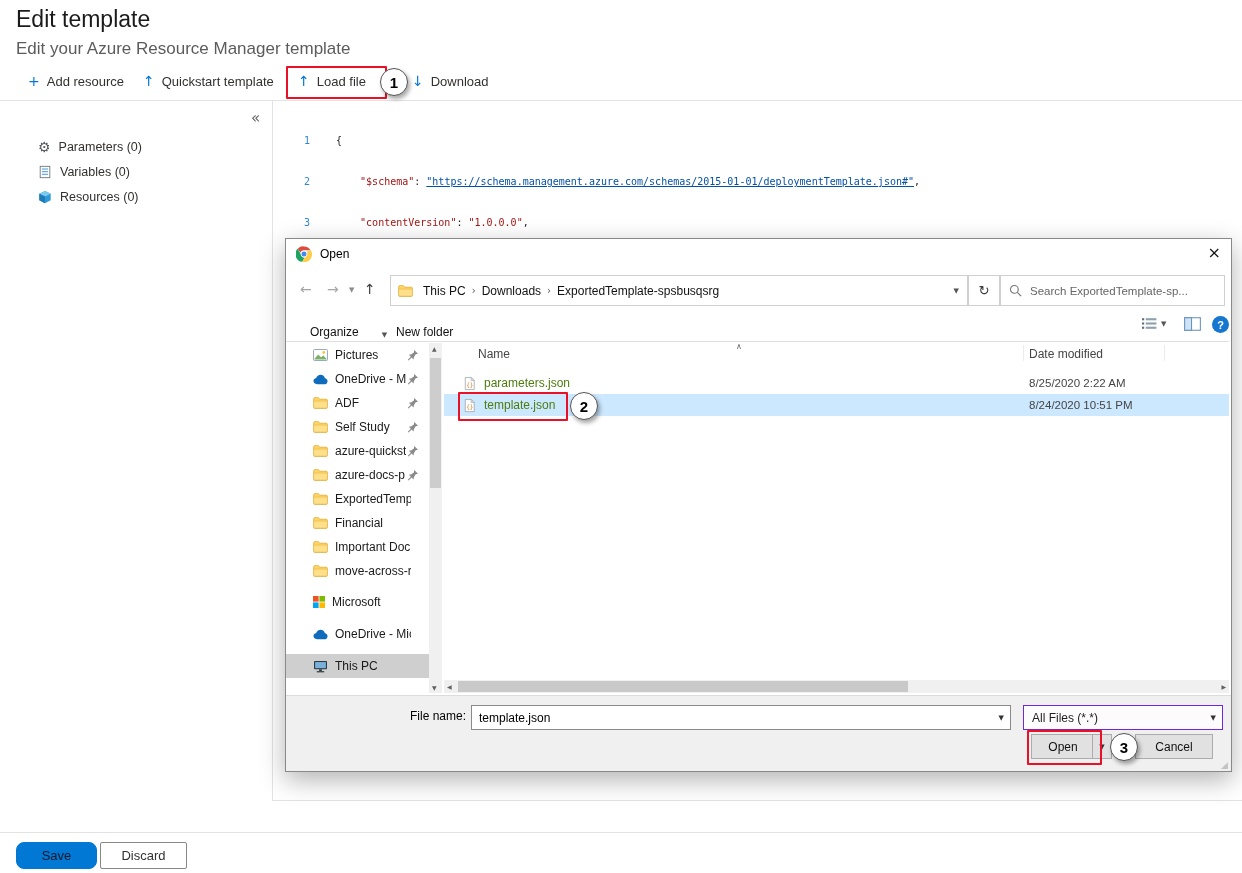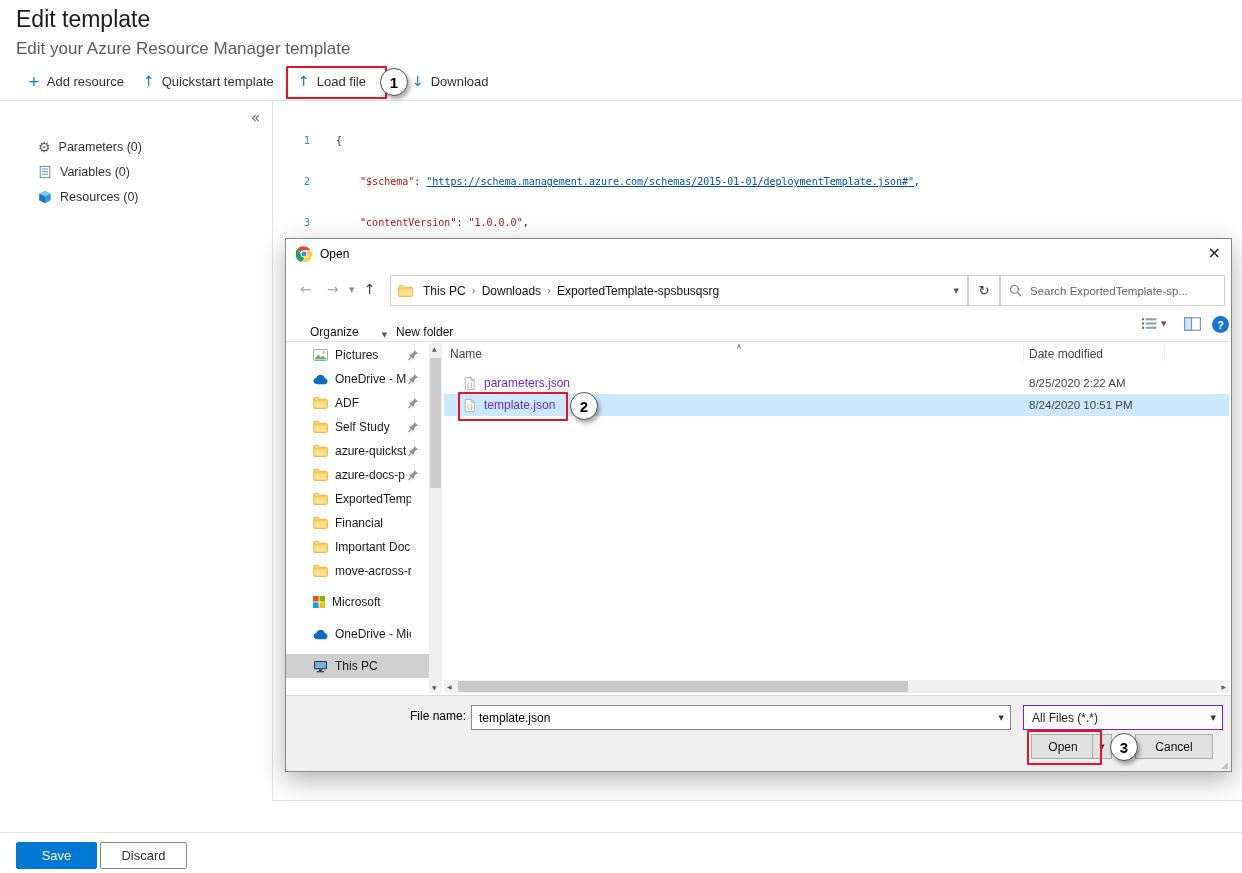--- a/index.html
+++ b/index.html
@@ -55,38 +55,38 @@
   .trow.selected{background:#cfcfcf}
   .vscroll{position:absolute;left:143px;top:104px;width:13px;height:350px;background:#f0f0f0}
   .vthumb{position:absolute;left:1px;top:15px;width:11px;height:130px;background:#cdcdcd}
   .sarrow{position:absolute;font-size:6px;color:#606060;font-family:"DejaVu Sans",sans-serif}
 
   
   .colhead{font-size:12px;color:#454545;cursor:pointer}
   .frow{position:absolute;left:158px;width:785px;height:22px;display:flex;align-items:center;cursor:pointer}
   .frow.selected{background:#cce8ff}
   .fic{margin-left:18px;flex:none}
-  .fname{margin-left:7px;font-size:12px;color:#6d28d9}
+  .fname{margin-left:7px;font-size:12px;color:#4d7c0f}
   .fdate{position:absolute;left:585px;font-size:11.5px;color:#454545}
   .hscroll{position:absolute;left:158px;top:441px;width:785px;height:13px;background:#f0f0f0}
   .hthumb{position:absolute;left:14px;top:1px;width:450px;height:11px;background:#c9c9c9}
 
   
   .dfoot{position:absolute;left:0;right:0;top:456px;bottom:0;background:#f0f0f0;border-top:1px solid #dcdcdc}
   .fninput{position:absolute;left:185px;top:466px;width:538px;height:23px;border:1px solid #8a8a8a;background:#fff;display:flex;align-items:center;z-index:21}
   .fntext{flex:1;border:none;outline:none;font-size:12px;padding-left:7px;color:#000;font-family:inherit;background:transparent}
   .combocaret{font-size:7px;color:#333;padding:0 6px;font-family:"DejaVu Sans",sans-serif}
   .ftcombo{position:absolute;left:737px;top:466px;width:190px;height:23px;border:1px solid #6d28d9;background:#fcfcfc;
     display:flex;align-items:center;justify-content:space-between;padding-left:8px;font-size:12px;cursor:pointer;z-index:21}
   .dbtn{position:absolute;top:495px;height:23px;background:#e1e1e1;border:1px solid #acacac;display:flex;align-items:center;
     justify-content:center;font-size:12px;color:#111;cursor:pointer;z-index:21}
 
   
-  .btn-save{position:absolute;left:16px;top:842px;width:79px;height:25px;background:#0078d4;border:1px solid #0078d4;border-radius:2px;
-    color:#fef9c3;font-size:13px;display:flex;align-items:center;justify-content:center;cursor:pointer}
+  .btn-save{position:absolute;left:16px;top:842px;width:79px;height:25px;background:#0078d4;border:1px solid #0078d4;border-radius:8px;
+    color:#0f172a;font-size:13px;display:flex;align-items:center;justify-content:center;cursor:pointer}
   .btn-discard{position:absolute;left:100px;top:842px;width:85px;height:25px;background:#fff;border:1px solid #8a8886;border-radius:2px;
     color:#323130;font-size:13px;display:flex;align-items:center;justify-content:center;cursor:pointer}
 </style>
 </head>
 <body>
 
 <div id="page">
 
   <svg width="0" height="0" style="position:absolute" aria-hidden="true">
     <defs>
@@ -381,21 +381,21 @@
         </svg>
       <span class="tlabel">This PC</span>
     </div>
 
     <div class="vscroll">
       <span class="sarrow" style="top:2px;left:3px">▲</span>
       <div class="vthumb"></div>
       <span class="sarrow" style="bottom:2px;left:3px">▼</span>
     </div>
 
-    <span class="abs colhead" style="left:164px;top:108px">Name</span>
+    <span class="abs colhead" style="left:192px;top:108px">Name</span>
     <span class="abs dj" style="left:450px;top:103px;font-size:8px;color:#666">∧</span>
     <span class="abs colhead" style="left:743px;top:108px">Date modified</span>
     <div class="vline" style="left:737px;top:106px;height:16px;background:#ececec"></div>
     <div class="vline" style="left:878px;top:106px;height:16px;background:#ececec"></div>
 
     <div class="frow" style="top:133px">
       <svg class="fic" width="15" height="15">
           <use href="#sym-doc"></use>
         </svg>
       <span class="fname">parameters.json</span>

